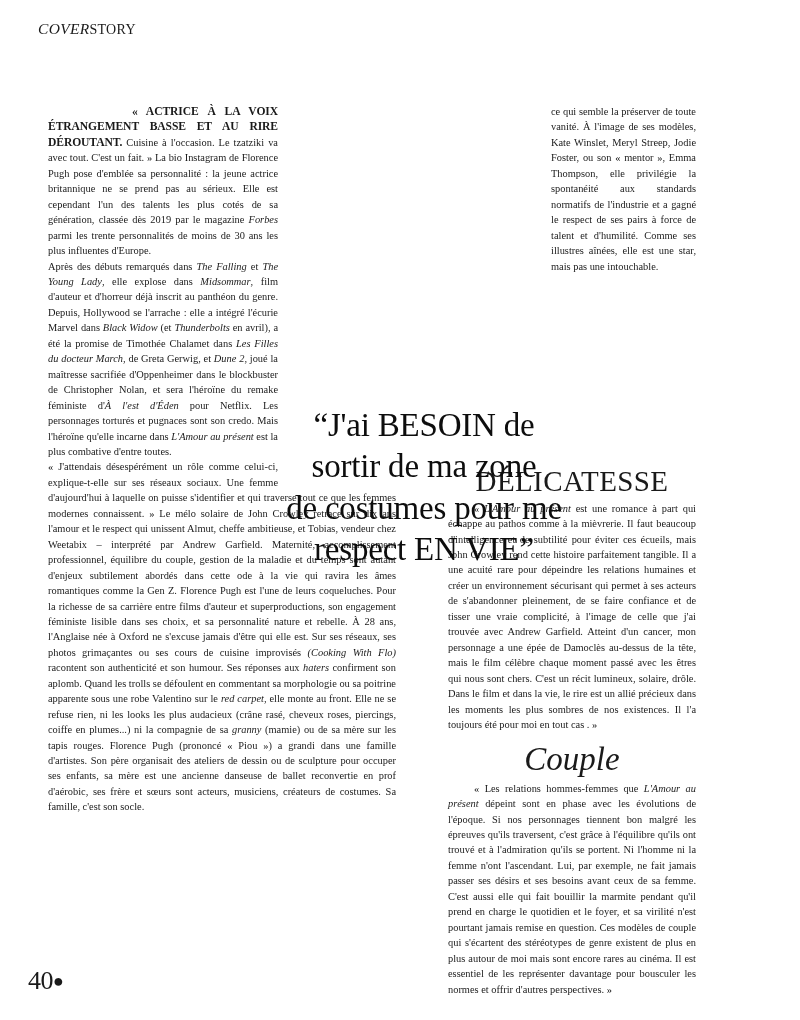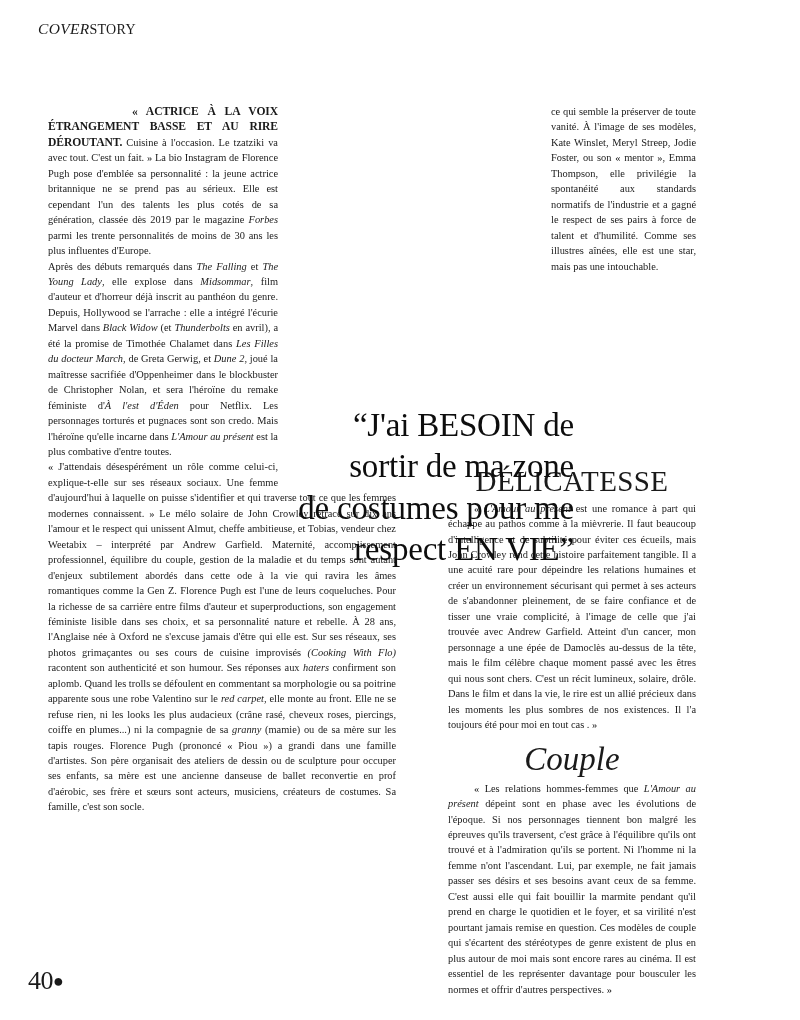--- a/index.html
+++ b/index.html
@@ -114,21 +114,21 @@
     display: inline-block;
     width: 26px;
   }
 
   
   .pullquote {
     position: absolute;
     left: 274px;
     top: 405px;
     width: 300px;
-    text-align: right;
+    text-align: center;
     font-size: 33px;
     line-height: 1.255;
     letter-spacing: -0.2px;
     color: #0d0d0d;
     z-index: 5;
   }
   .pullquote .lc {
     font-weight: 400;
   }
   .pullquote .uc {

